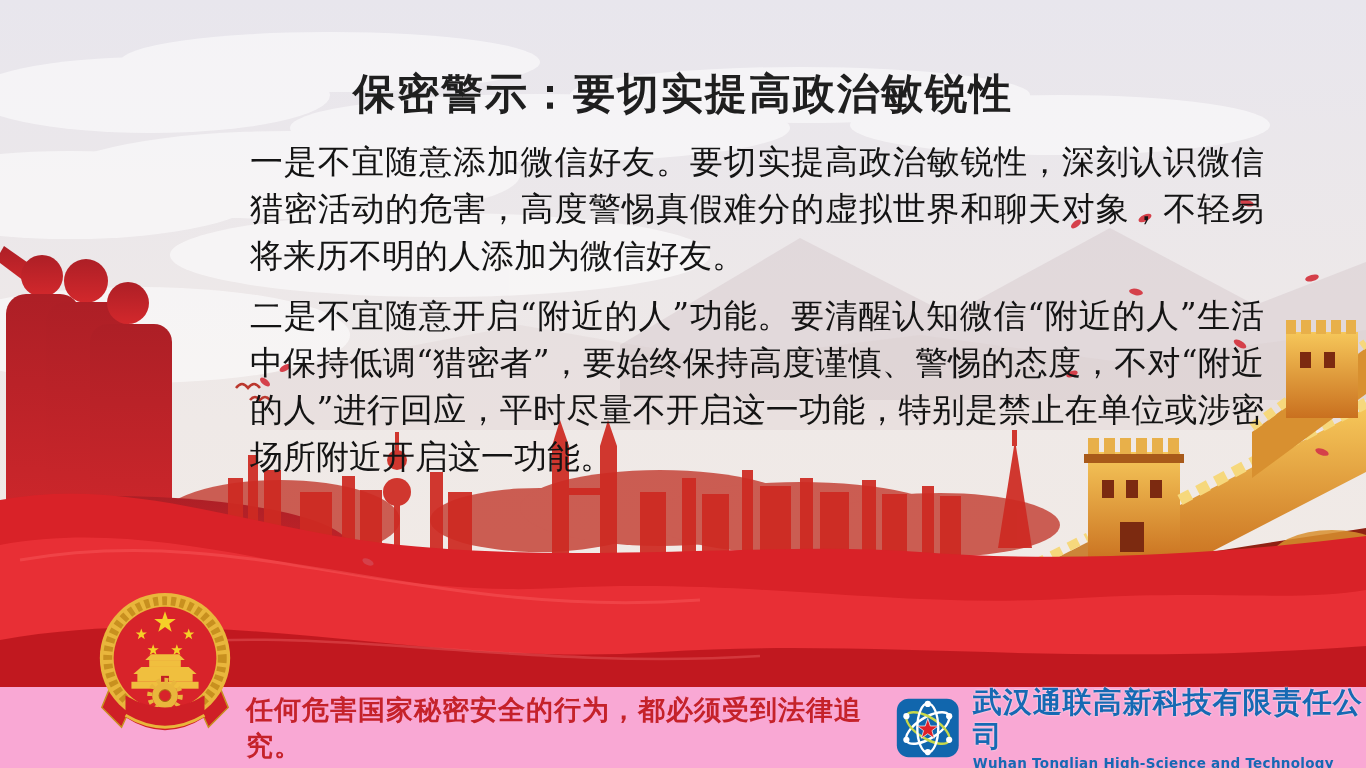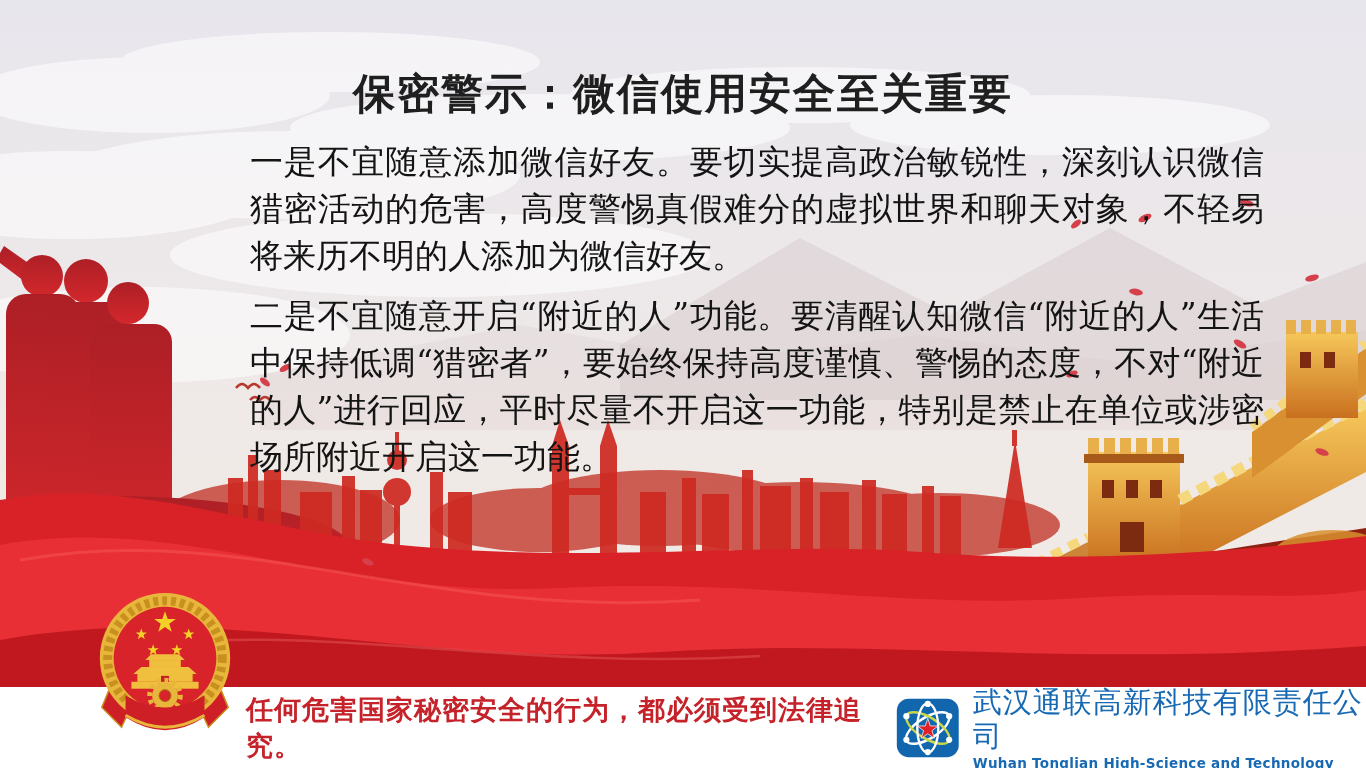--- a/index.html
+++ b/index.html
@@ -20,33 +20,33 @@
   .body-text {
     position:absolute; left:250px; top:138px; width:1014px; z-index:4;
     font-size:33px; line-height:47px; color:#141414;
     font-family:"DejaVu Serif","Liberation Serif",serif;
     text-align:justify;
   }
   .body-text p { margin:0 0 13px 0; }
 
   .footer-bar {
     position:absolute; left:0; top:687px; width:1366px; height:81px;
-    background:#ffffff; z-index:5;
+    background:#f9a8d4; z-index:5;
     display:flex; align-items:center;
   }
   .warning {
     margin-left:246px; width:688px;
     font-size:27px; font-weight:bold; color:#c5222a; letter-spacing:1px;
     font-family:"DejaVu Serif","Liberation Serif",serif;
   }
   .brand { display:flex; align-items:center; margin-left:4px; }
   .brand-icon { width:70px; height:66px; display:block; }
   .brand-text { margin-left:12px; }
   .brand-cn {
-    font-size:29px; font-weight:normal; color:#1769b3; letter-spacing:1px;
+    font-size:29px; font-weight:bold; color:#1769b3; letter-spacing:1px;
     text-shadow:0 0 2px #ffffff; line-height:34px;
     font-family:"DejaVu Sans","Liberation Sans",sans-serif;
   }
   .brand-en {
     font-size:13.5px; font-weight:bold; color:#1769b3; letter-spacing:0.3px;
     margin-top:2px;
   }
   .emblem { position:absolute; left:86px; top:578px; width:158px; height:172px; z-index:6; }
 </style>
 </head>
@@ -206,21 +206,21 @@
       <ellipse cx="1312" cy="278" rx="7" ry="3.2" transform="rotate(-15 1312 278)"></ellipse>
       <ellipse cx="1240" cy="344" rx="7" ry="3.2" transform="rotate(30 1240 344)"></ellipse>
       <ellipse cx="1072" cy="374" rx="6" ry="3" transform="rotate(-20 1072 374)"></ellipse>
       <ellipse cx="1322" cy="452" rx="7" ry="3.2" transform="rotate(20 1322 452)"></ellipse>
       <ellipse cx="285" cy="368" rx="6" ry="3" transform="rotate(-30 285 368)"></ellipse>
       <ellipse cx="265" cy="382" rx="6" ry="3" transform="rotate(40 265 382)"></ellipse>
       <ellipse cx="368" cy="562" rx="6" ry="3" transform="rotate(25 368 562)"></ellipse>
     </g>
   </svg>
 
-  <h1 class="title">保密警示：微信使用安全至关重要</h1>
+  <h1 class="title">保密警示：要切实提高政治敏锐性</h1>
 
   <div class="body-text">
     <p>一是不宜随意添加微信好友。要切实提高政治敏锐性，深刻认识微信猎密活动的危害，高度警惕真假难分的虚拟世界和聊天对象，不轻易将来历不明的人添加为微信好友。</p>
     <p>二是不宜随意开启“附近的人”功能。要清醒认知微信“附近的人”生活中保持低调“猎密者”，要始终保持高度谨慎、警惕的态度，不对“附近的人”进行回应，平时尽量不开启这一功能，特别是禁止在单位或涉密场所附近开启这一功能。</p>
   </div>
 
   <div class="footer-bar">
     <div class="warning">任何危害国家秘密安全的行为，都必须受到法律追究。</div>
     <div class="brand">
       <svg class="brand-icon" viewBox="0 0 72 68">

